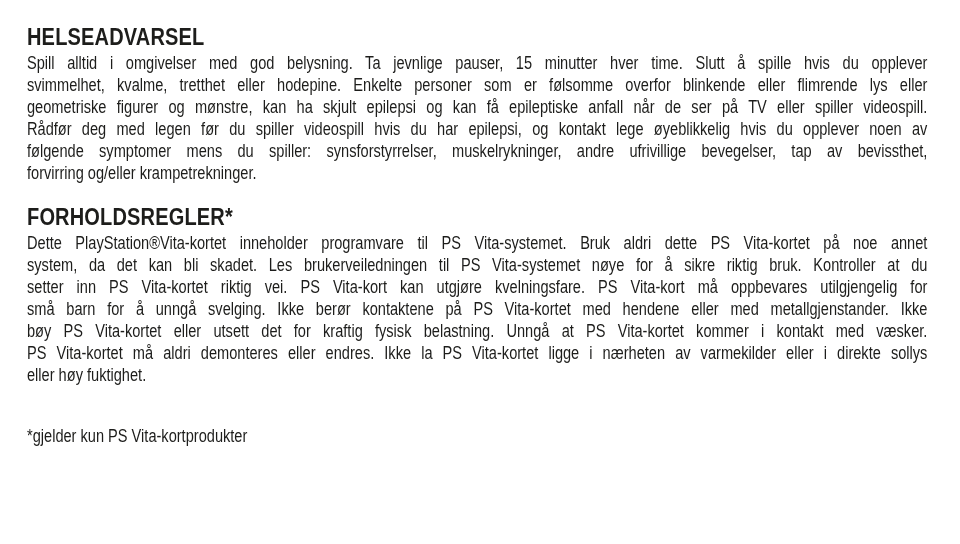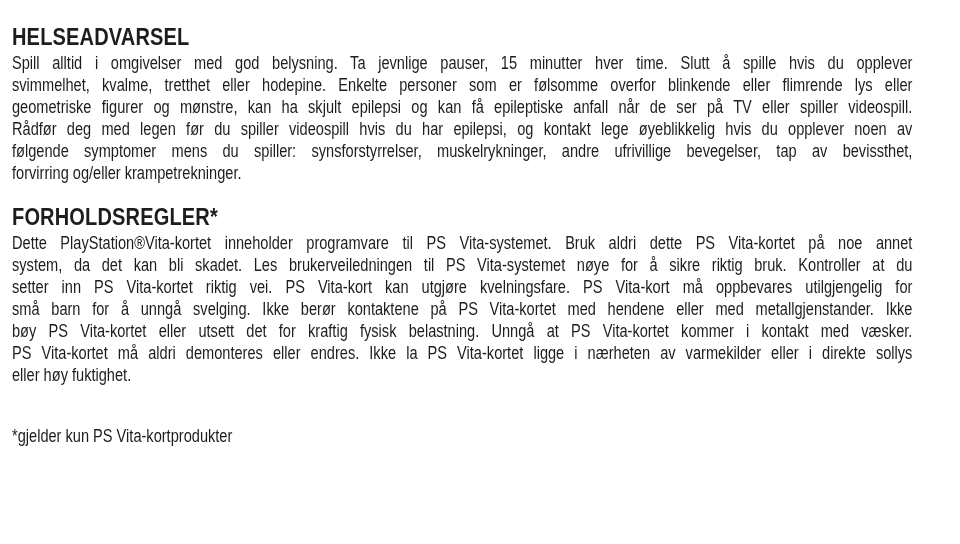--- a/index.html
+++ b/index.html
@@ -11,21 +11,21 @@
     height: 544px;
     background: #ffffff;
     overflow: hidden;
     position: relative;
     font-family: "Liberation Sans", sans-serif;
     color: #1d1d1b;
     -webkit-font-smoothing: antialiased;
   }
   .page {
     position: absolute;
-    left: 12px;
+    left: 27px;
     top: 25px;
     width: 902px;
   }
   
   .condensed {
     width: 1080px;
     transform: scaleX(0.8337);
     transform-origin: 0 0;
   }
   .section-heading {

